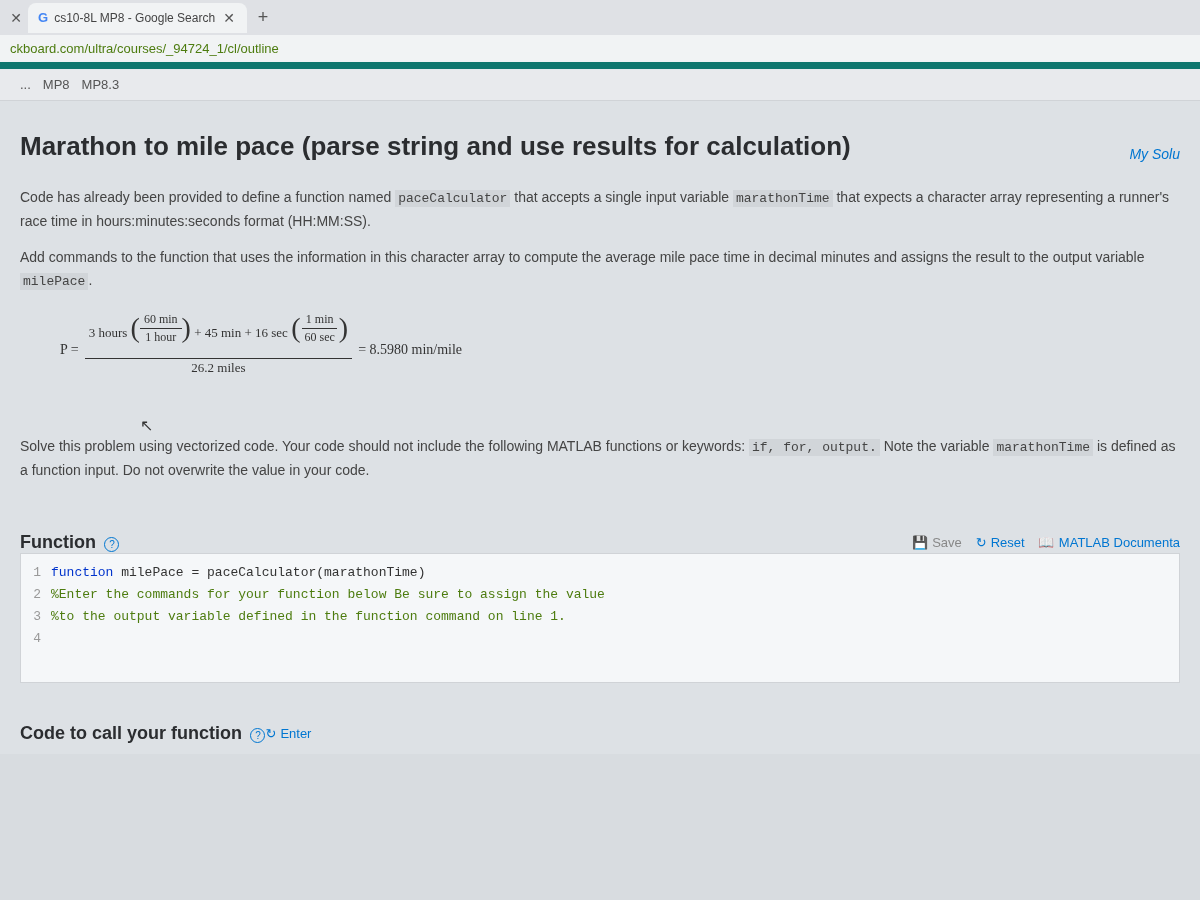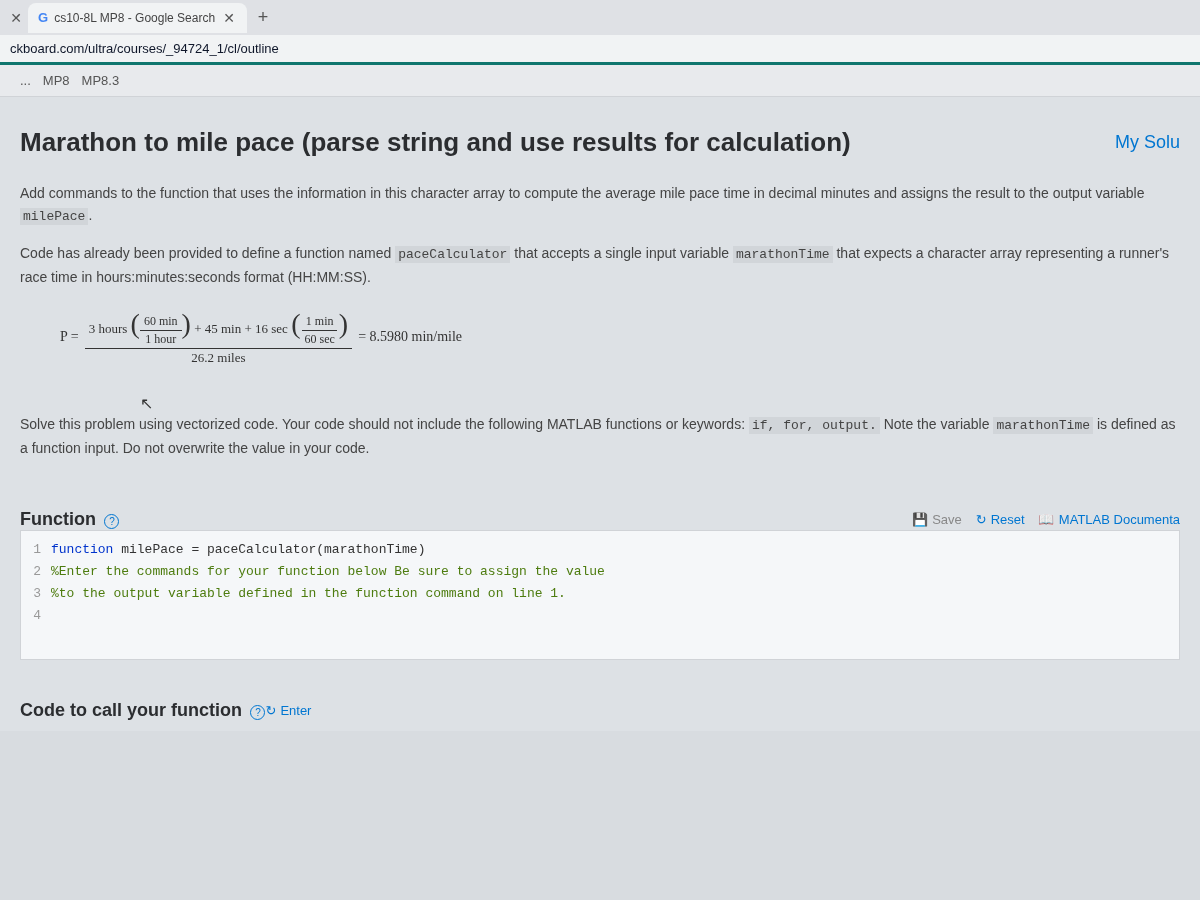--- a/index.html
+++ b/index.html
@@ -2,33 +2,33 @@
 <html><head>
 <meta charset="utf-8">
 <style>
 * { margin: 0; padding: 0; box-sizing: border-box; }
 body { font-family: Arial, Helvetica, sans-serif; background: #d8dce0; color: #333; }
 .browser-top { background: #dfe1e5; height: 35px; display: flex; align-items: center; padding: 0 8px; gap: 4px; }
 .tab-close { width: 16px; height: 16px; display: flex; align-items: center; justify-content: center; cursor: pointer; color: #555; font-size: 14px; }
 .tab { display: flex; align-items: center; gap: 6px; padding: 4px 10px; background: #f1f3f4; border-radius: 8px 8px 0 0; height: 30px; font-size: 12px; color: #444; }
 .g-icon { color: #4285f4; font-weight: bold; font-size: 13px; }
 .new-tab { width: 24px; height: 24px; display: flex; align-items: center; justify-content: center; font-size: 18px; color: #555; cursor: pointer; }
-.url-bar { background: #f1f3f4; padding: 6px 10px; font-size: 13px; color: #0f172a; border-bottom: 3px solid #0f766e; }
+.url-bar { background: #f1f3f4; padding: 6px 10px; font-size: 13px; color: #4d7c0f; border-bottom: 7px solid #0f766e; }
 .breadcrumb { background: #e8eaed; padding: 8px 20px; font-size: 13px; color: #555; display: flex; gap: 12px; border-bottom: 1px solid #d0d3d7; }
 .breadcrumb span { cursor: pointer; }
 .content { padding: 30px 20px 10px 20px; background: #dde1e5; }
-.title-row { display: flex; justify-content: space-between; align-items: center; margin-bottom: 24px; }
+.title-row { display: flex; justify-content: space-between; align-items: flex-end; margin-bottom: 24px; }
 h1 { font-size: 26px; font-weight: bold; color: #2b2d30; }
-.my-sol { color: #0076d1; font-size: 18px; cursor: pointer; }
+.my-sol { color: #0076d1; font-size: 14px; cursor: pointer; font-style: italic; }
 .desc { font-size: 14px; color: #444; line-height: 1.6; margin-bottom: 14px; }
 .code-inline { font-family: 'Courier New', monospace; background: rgba(0,0,0,0.05); padding: 1px 3px; font-size: 13px; }
 .formula { font-family: Georgia, serif; font-size: 14px; color: #333; margin: 20px 0 20px 40px; display: flex; align-items: center; gap: 6px; }
 .frac { display: inline-flex; flex-direction: column; align-items: center; font-size: 13px; vertical-align: middle; }
 .frac .num { border-bottom: 1px solid #333; padding: 0 4px 1px 4px; white-space: nowrap; }
-.frac .den { padding: 1px 4px 0 4px; }
+.frac .den { padding: 1px 4px 12px 4px; }
 .paren { font-size: 28px; font-weight: 100; }
 .cursor-icon { display: inline-block; margin-left: 120px; margin-top: 8px; font-size: 16px; }
 .section-row { display: flex; justify-content: space-between; align-items: center; margin-top: 50px; }
 .section-title { font-size: 18px; font-weight: bold; color: #2b2d30; }
 .help { color: #0076d1; border: 1px solid #0076d1; border-radius: 50%; width: 15px; height: 15px; display: inline-flex; align-items: center; justify-content: center; font-size: 10px; margin-left: 4px; cursor: pointer; }
 .toolbar { display: flex; gap: 14px; align-items: center; font-size: 13px; }
 .toolbar-btn { display: flex; align-items: center; gap: 4px; color: #0076d1; cursor: pointer; }
 .toolbar-btn.save { color: #888; }
 .code-editor { background: #f5f7f9; border: 1px solid #d0d3d7; padding: 8px 0; font-family: 'Courier New', monospace; font-size: 13px; line-height: 1.7; margin-bottom: 40px; min-height: 130px; }
 .code-line { display: flex; }
@@ -63,25 +63,25 @@
 </div>
 
 <div class="content">
 
   <div class="title-row">
     <h1>Marathon to mile pace (parse string and use results for calculation)</h1>
     <span class="my-sol">My Solu</span>
   </div>
 
   <p class="desc">
-    <span>Add commands to the function that uses the information in this character array to compute the average mile pace time in decimal minutes and assigns the result to the output variable </span><span class="code-inline">milePace</span><span>.</span>
+    <span>Code has already been provided to define a function named </span><span class="code-inline">paceCalculator</span><span> that accepts a single input variable </span><span class="code-inline">marathonTime</span><span> that expects a character array representing a runner's race time in hours:minutes:seconds format (HH:MM:SS).</span>
   </p>
 
   <p class="desc">
-    <span>Code has already been provided to define a function named </span><span class="code-inline">paceCalculator</span><span> that accepts a single input variable </span><span class="code-inline">marathonTime</span><span> that expects a character array representing a runner's race time in hours:minutes:seconds format (HH:MM:SS).</span>
+    <span>Add commands to the function that uses the information in this character array to compute the average mile pace time in decimal minutes and assigns the result to the output variable </span><span class="code-inline">milePace</span><span>.</span>
   </p>
 
 
   <div class="formula">
     <span>P =</span>
     <span class="frac">
       <span class="num">
         <span>3 hours</span>
         <span class="paren">(</span><span class="frac" style="font-size:12px;">
             <span class="num">60 min</span>

